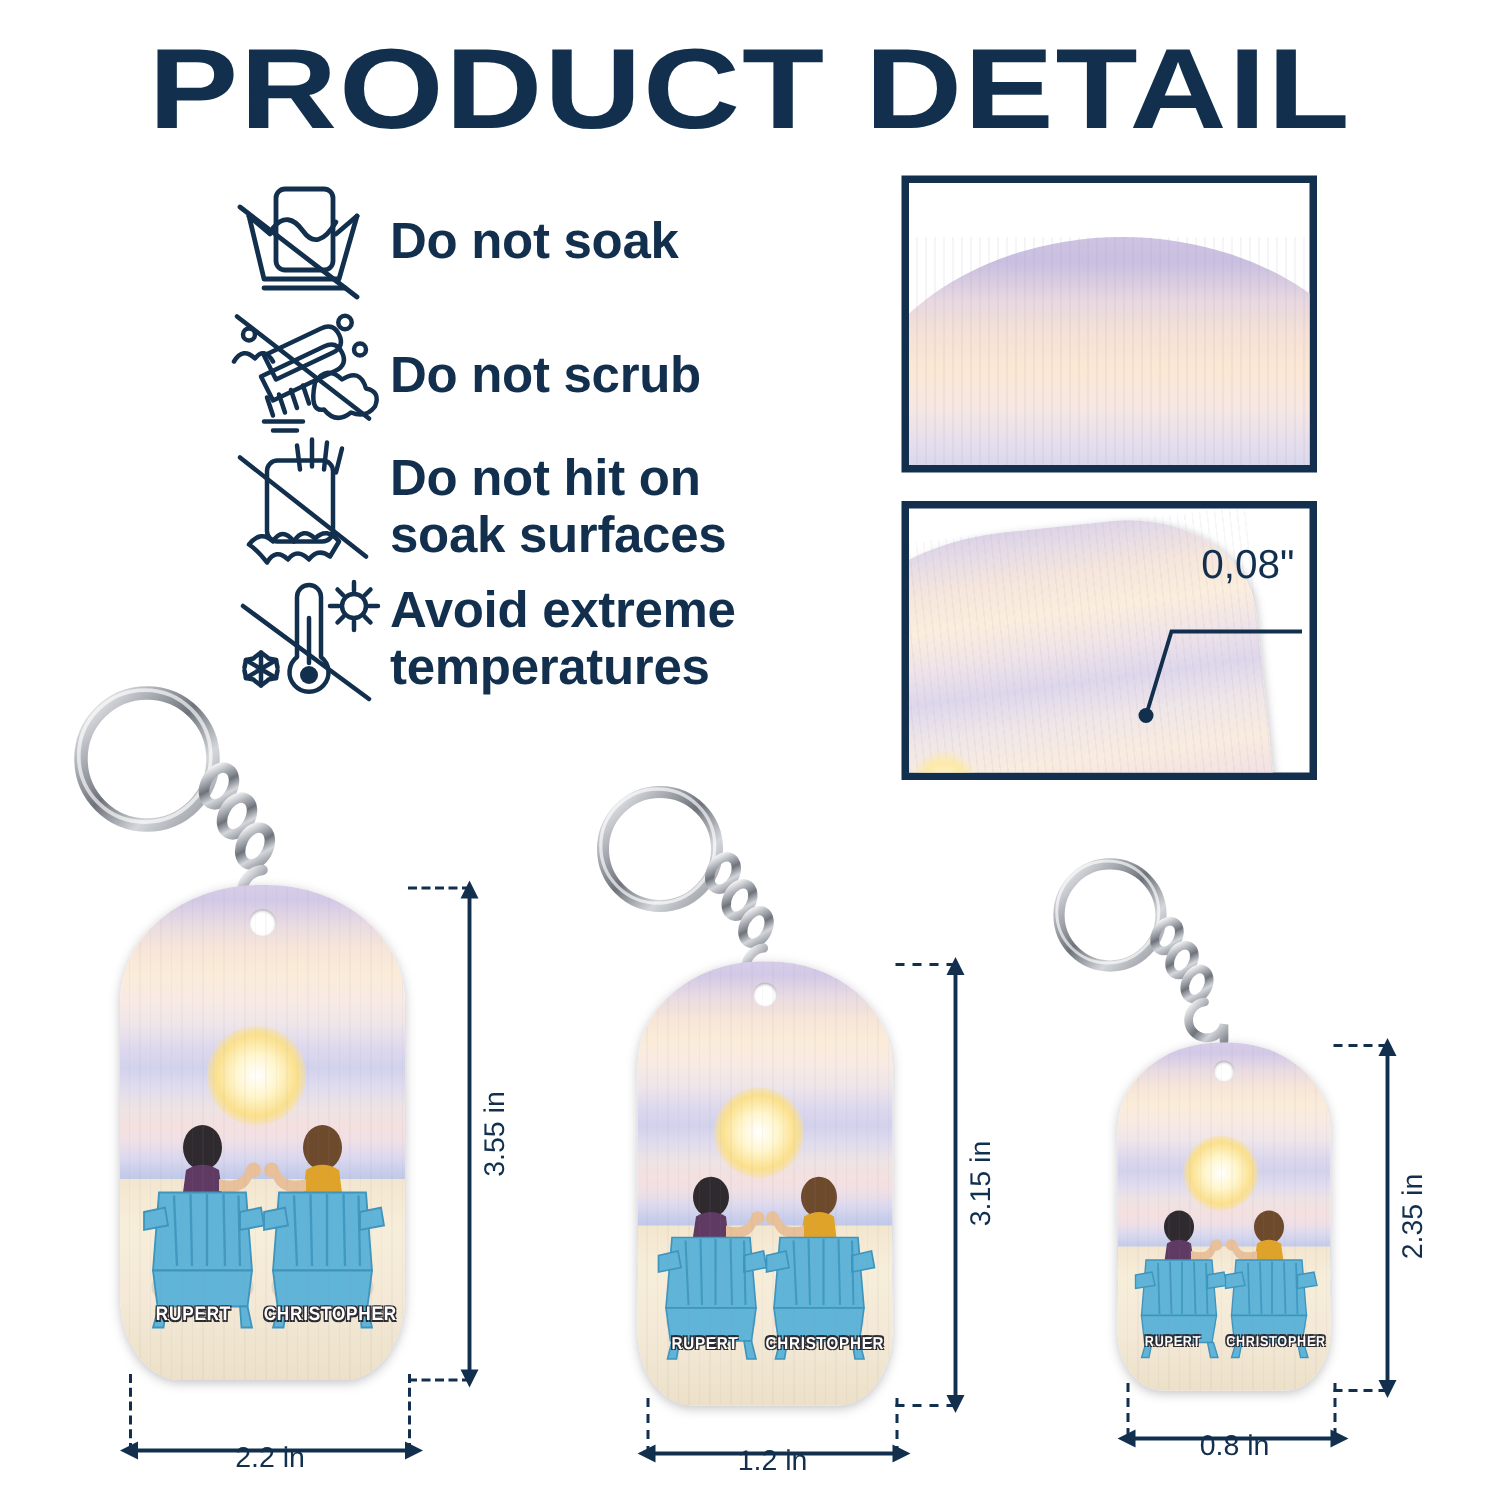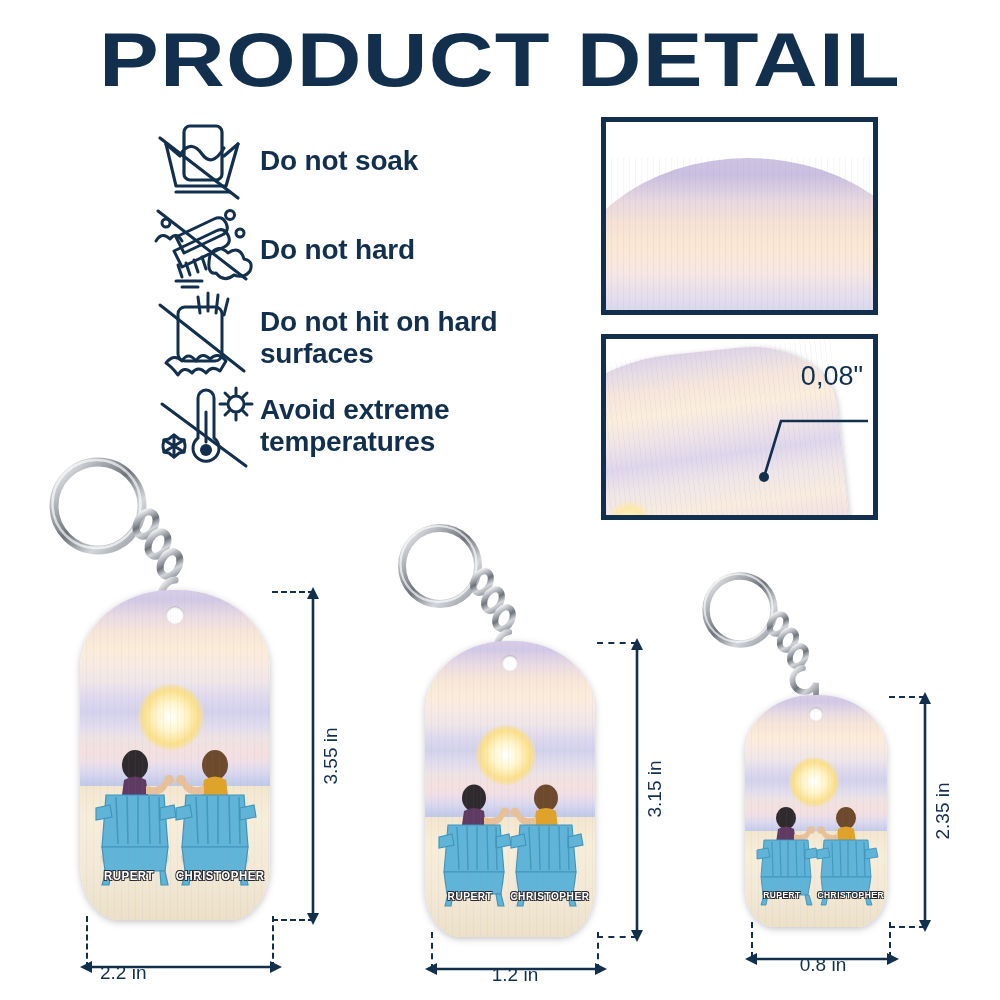--- a/index.html
+++ b/index.html
@@ -28,21 +28,21 @@
   
   .care-list { position: absolute; top: 118px; left: 148px; width: 350px; }
   .care-row { display: flex; align-items: center; margin-bottom: 8px; }
   .care-row.r1 { height: 86px; }
   .care-row.r2 { height: 88px; margin-top: -6px; }
   .care-row.r3 { height: 92px; margin-top: -10px; }
   .care-row.r4 { height: 92px; margin-top: -12px; align-items: center; }
   .care-icon { width: 112px; flex: 0 0 112px; display: flex; align-items: center; justify-content: center; }
   .care-label {
     color: #12304e;
-    font-size: 28px;
+    font-size: 34px;
     font-weight: bold;
     line-height: 1.13;
     letter-spacing: -0.2px;
   }
 
   
   .panel {
     position: absolute;
     border: 5px solid #12304e;
     background: #ffffff;
@@ -217,36 +217,36 @@
           <path d="M24 30 L62 12 q8 -4 12 4 q4 8 -4 12 L32 46 Z"></path>
           <path d="M22 44 L64 24 q8 -4 12 4 q4 8 -4 12 L30 60 Z"></path>
           <path d="M26 58 L30 70 M34 56 L38 68 M42 53 L46 65 M50 50 L54 62"></path>
           <path d="M24 74 L50 74 M30 80 L46 80"></path>
           <path d="M4 34 q6 -10 14 -2 q6 -8 12 2"></path>
           <path d="M58 48 q8 -12 18 -2 q12 -8 16 6 q10 2 6 12 q-6 8 -16 4 q-10 8 -18 -2 q-10 2 -6 -18 Z"></path>
           <path d="M6 4 L94 72"></path>
         </g>
       </svg>
     </div>
-    <div class="care-label">Do not hard</div>
+    <div class="care-label">Do not scrub</div>
   </div>
 
   <div class="care-row r3">
     <div class="care-icon">
       <svg width="104" height="94" viewBox="0 0 104 94">
         <g fill="none" stroke="#12304e" stroke-width="3" stroke-linecap="round" stroke-linejoin="round">
           <path d="M56 2 L56 20 M66 4 L64 22 M76 8 L72 24 M46 6 L48 22"></path>
           <rect x="26" y="16" width="44" height="54" rx="7"></rect>
           <path d="M14 72 q8 -10 16 -2 q6 -10 14 0 q6 -10 14 -2 q8 -8 16 2
                    l-6 10 q-8 -6 -14 2 q-8 -8 -14 0 q-8 -8 -14 2 q-6 -8 -12 -12 Z"></path>
           <path d="M8 14 L92 80"></path>
         </g>
       </svg>
     </div>
-    <div class="care-label">Do not hit on hard surfaces</div>
+    <div class="care-label">Do not hit on soak surfaces</div>
   </div>
 
   <div class="care-row r4">
     <div class="care-icon">
       <svg width="104" height="92" viewBox="0 0 104 92">
         <g fill="none" stroke="#12304e" stroke-width="3" stroke-linecap="round" stroke-linejoin="round">
           <path d="M46 18 a8 8 0 0 1 16 0 L62 58 a13 13 0 1 1 -16 0 Z"></path>
           <path d="M54 32 L54 62"></path>
           <circle cx="54" cy="70" r="6" fill="#12304e" stroke="none"></circle>
           <circle cx="84" cy="24" r="8"></circle>
@@ -364,21 +364,21 @@
   </svg>
   <div class="dim-label vert" style="left:291px;top:745px;width:80px;text-align:center;">3.55 in</div>
 
   <div class="dash-v" style="left:86px;top:916px;height:52px;"></div>
   <div class="dash-v" style="left:272px;top:916px;height:52px;"></div>
   <svg class="dimsvg" style="left:78px;top:955px;width:206px;height:24px;">
     <path d="M8 12 L198 12" stroke="#12304e" stroke-width="2.6"></path>
     <path d="M2 12 L14 6 L14 18 Z" fill="#12304e"></path>
     <path d="M204 12 L192 6 L192 18 Z" fill="#12304e"></path>
   </svg>
-  <div class="dim-label" style="left:100px;top:962px;width:160px;text-align:left;">2.2 in</div>
+  <div class="dim-label" style="left:100px;top:962px;width:160px;text-align:center;">2.2 in</div>
 </div>
 
 <div class="keychain" id="kc2" style="left:0;top:0;">
 
   <svg class="ring" style="left:392px;top:520px;width:160px;height:160px;">
     <defs>
       <linearGradient id="mtl2" x1="0" y1="0" x2="1" y2="1">
         <stop offset="0%" stop-color="#ffffff"></stop>
           <stop offset="22%" stop-color="#b9bcc2"></stop>
         <stop offset="48%" stop-color="#6e737b"></stop>

